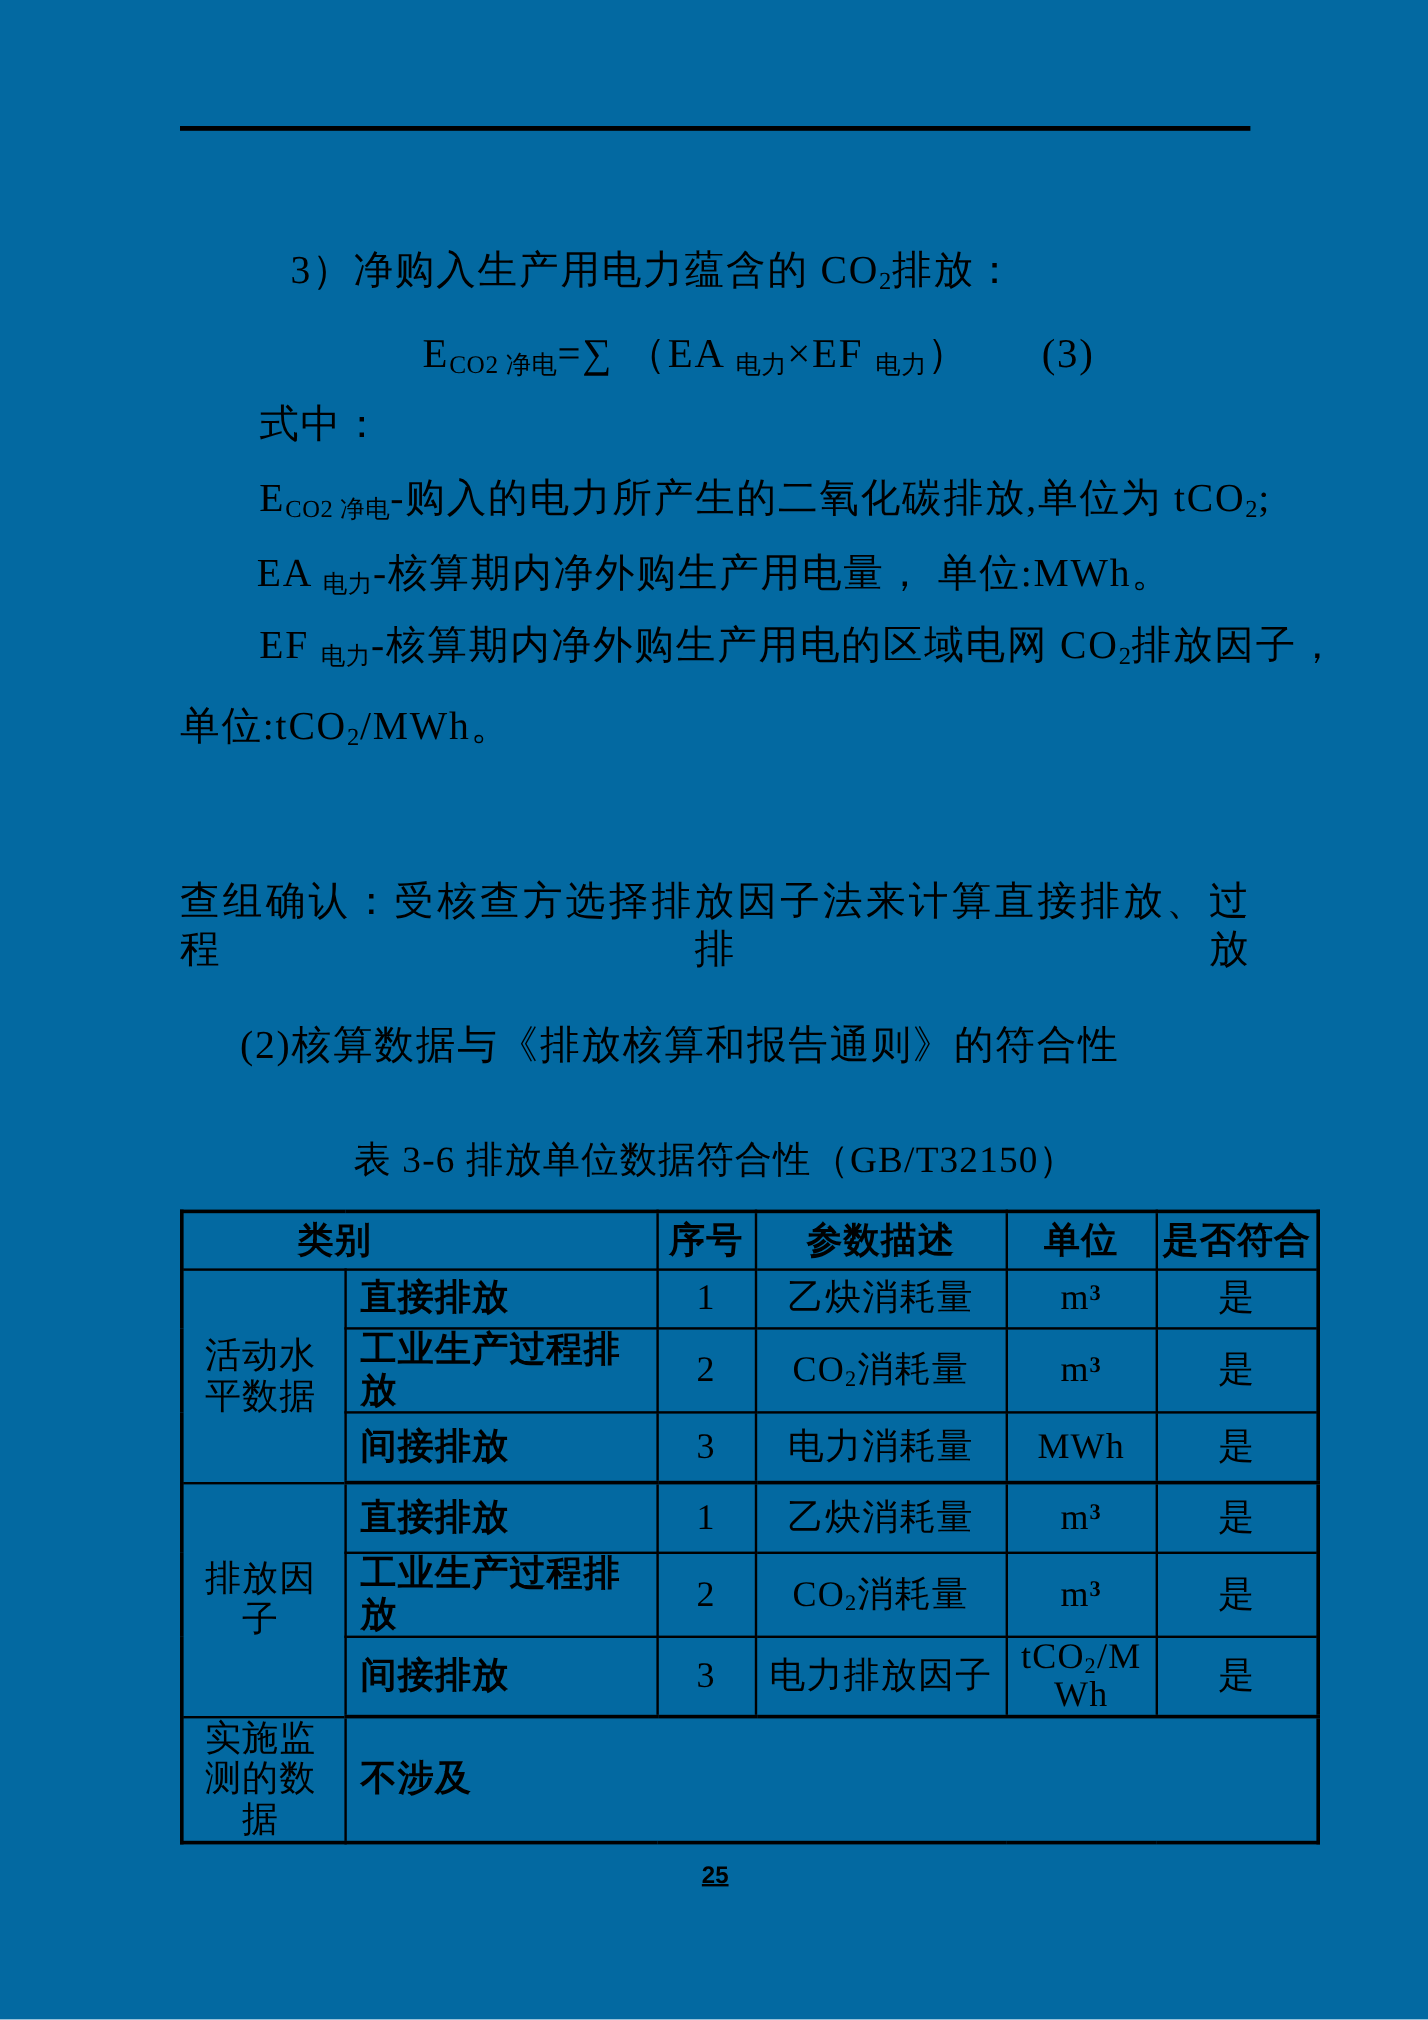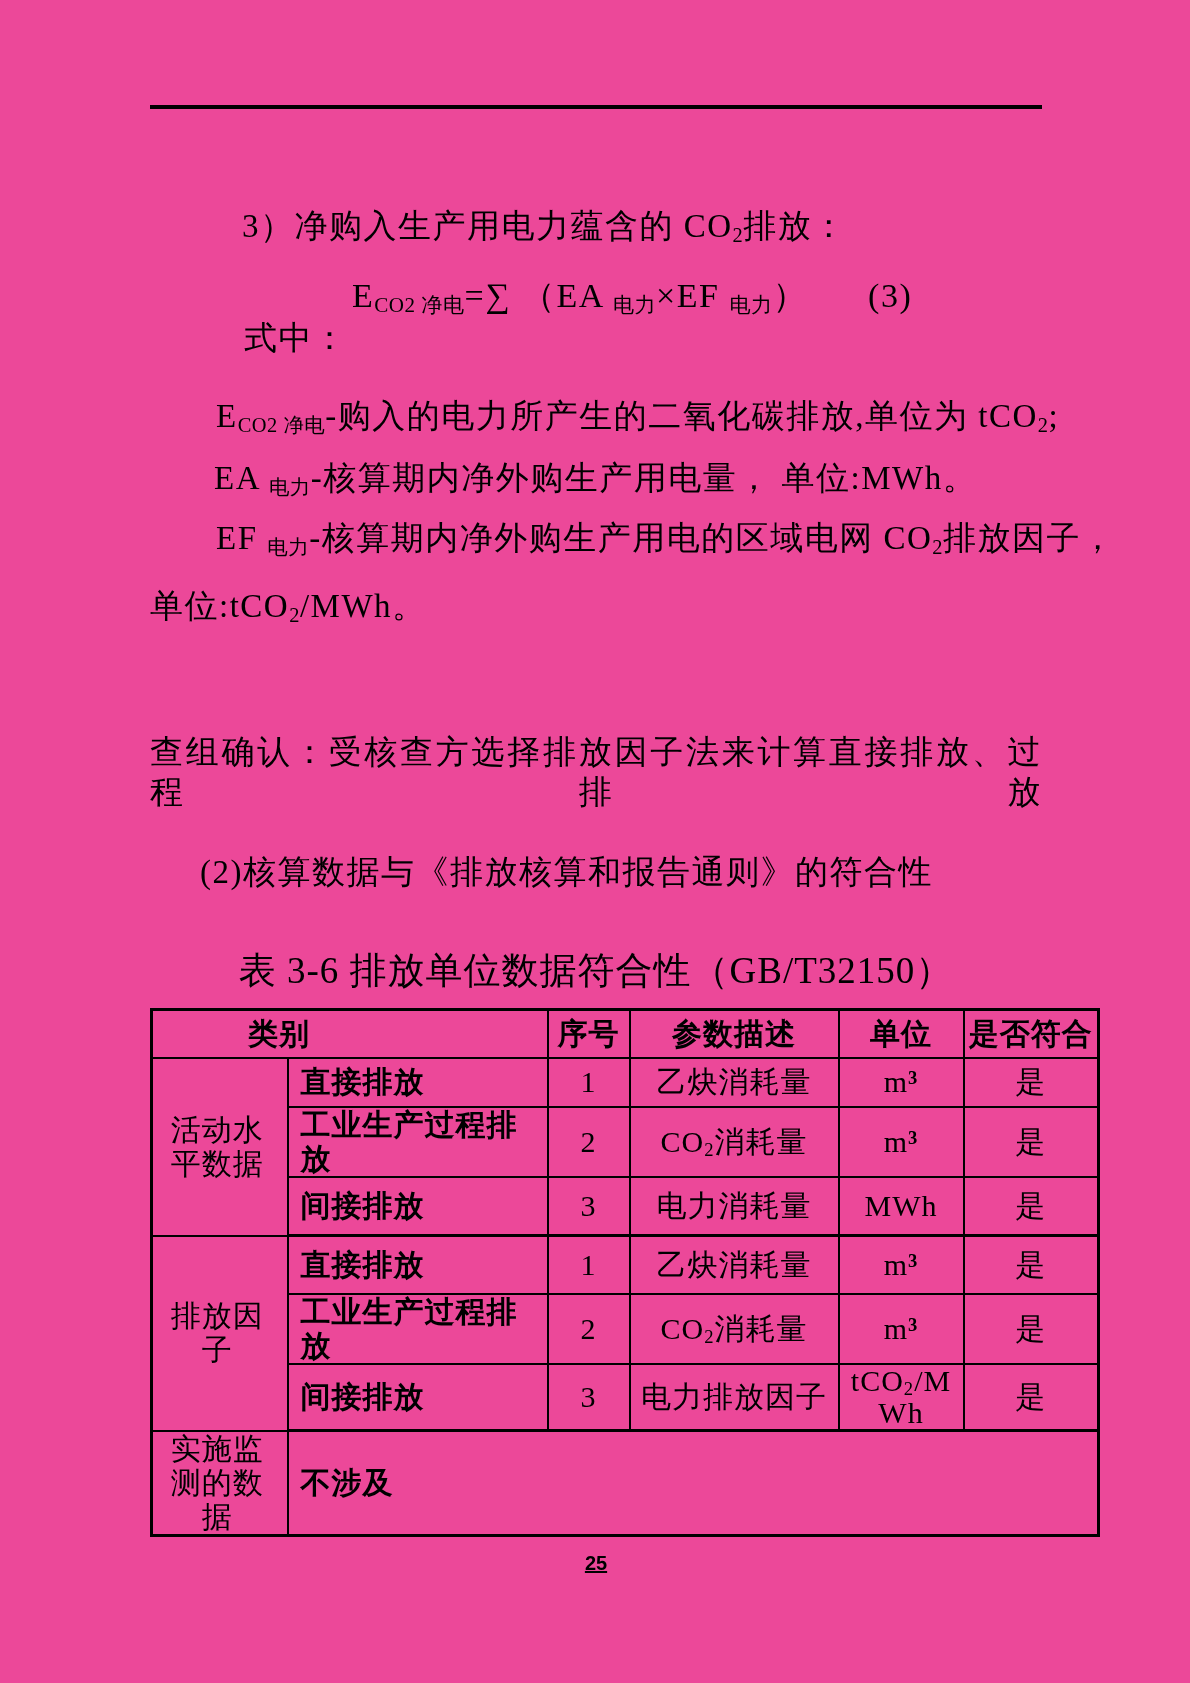--- a/index.html
+++ b/index.html
@@ -1,41 +1,41 @@
 <!DOCTYPE html>
 <html><head>
 <meta charset="utf-8">
 <style>
   * { margin:0; padding:0; box-sizing:border-box; }
   html,body { background:#ffffff; }
   .page {
-    position:relative; width:1190px; height:1683px; background:#ec4899;
+    position:relative; width:1190px; height:1683px; background:#0369a1;
     font-family:"Liberation Serif","DejaVu Serif",serif; color:#000;
     overflow:hidden;
   }
   .top-rule { position:absolute; left:150px; top:105px; width:892px; height:4px; background:#000; }
 
   .tline { position:absolute; font-size:33px; line-height:40px; letter-spacing:1.5px; white-space:pre; }
   .jline { white-space:normal; text-align:justify; text-align-last:justify; }
   .tline sub { font-size:0.62em; line-height:0; letter-spacing:0.5px; position:relative; top:0.22em; vertical-align:baseline; }
 
   .l-item3   { left:242px; top:206px; }
   .l-formula { left:352px; top:276px; font-size:34px; }
-  .l-where   { left:216px; top:318px;margin-left:28px; }
+  .l-where   { left:216px; top:334px; }
   .l-def1    { left:216px; top:396px; }
   .l-def2    { left:214px; top:458px; }
   .l-def3    { left:216px; top:518px; }
   .l-def3b   { left:150px; top:586px; }
   .l-para1   { left:216px; top:672px; width:826px; }
   .l-para2   { left:150px; top:732px; width:892px; }
   .l-para3   { left:150px; top:792px; width:892px; }
   .l-item2   { left:200px; top:852px; }
 
   .tbl-caption { position:absolute; left:150px; top:946px; width:892px; text-align:center;
-                 font-size:37px; letter-spacing:1px; white-space:pre; }
+                 font-size:31px; letter-spacing:1px; white-space:pre; }
 
   table.t { position:absolute; left:150px; top:1008px; width:947px;
             border-collapse:collapse; table-layout:fixed; font-size:30px;
             border:3px solid #000; }
   .t td { border:2px solid #000; text-align:center; vertical-align:middle;
           padding:0 4px; letter-spacing:1px; line-height:34px; }
   .t td sub { font-size:0.62em; line-height:0; position:relative; top:0.22em; vertical-align:baseline; }
   .t td sup { font-size:0.62em; line-height:0; position:relative; top:-0.42em; vertical-align:baseline; font-weight:bold; }
   .t tr.hdr td { font-weight:bold; height:48px; }
   .t td.cat { text-align:center; padding-left:8px; padding-right:13px; }

